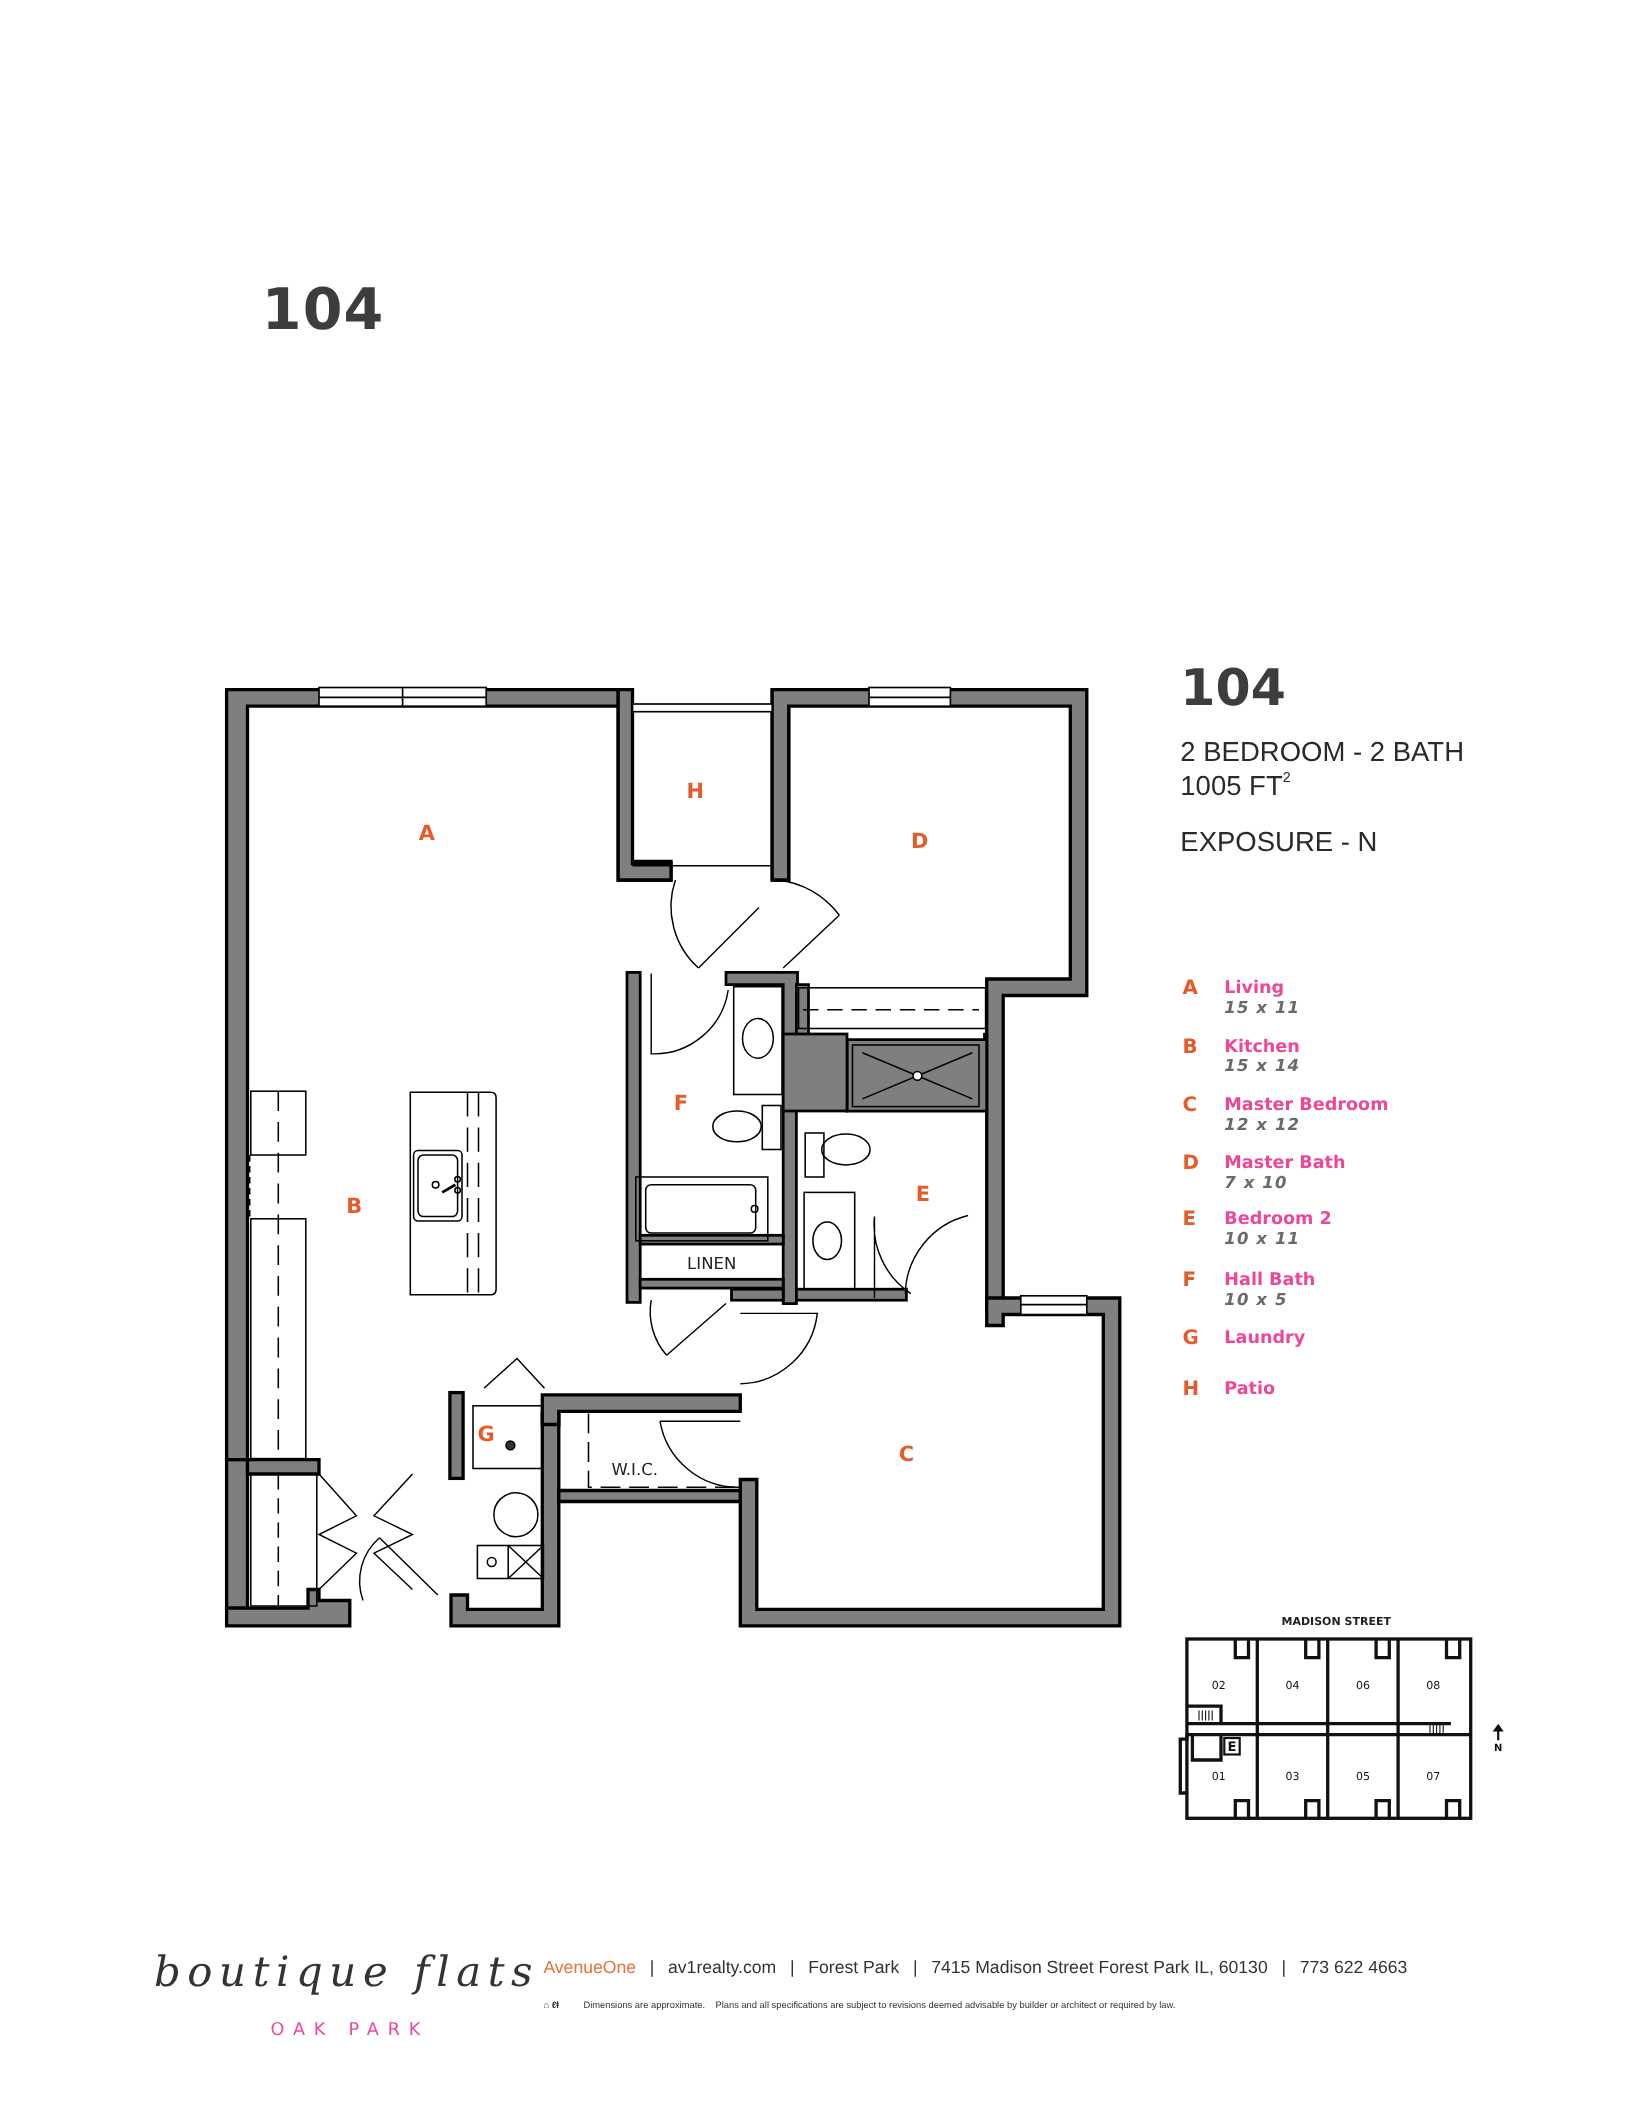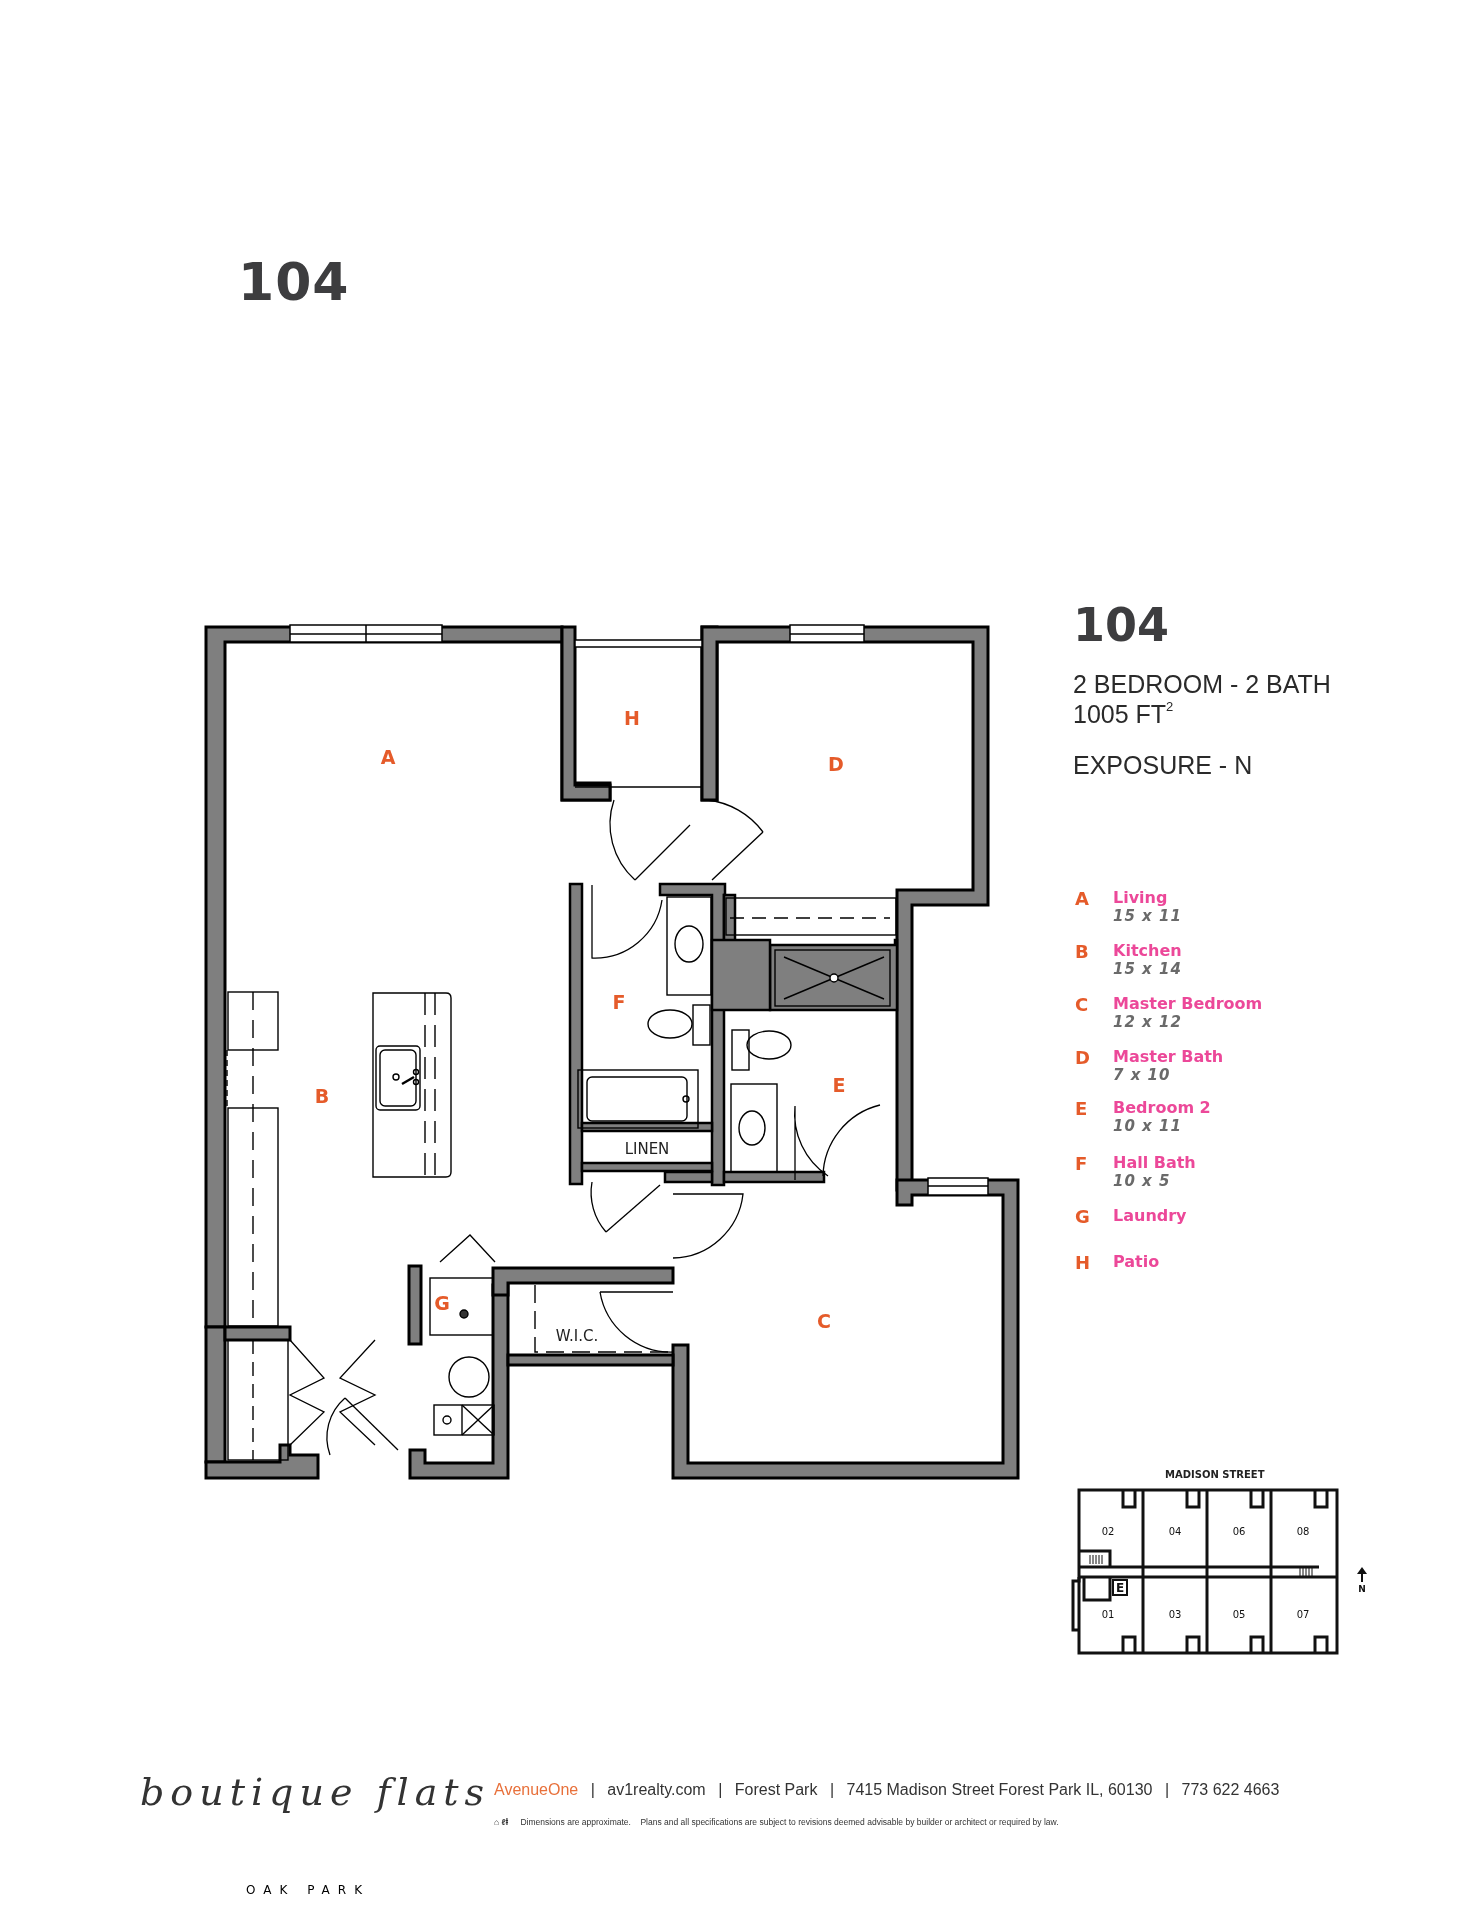--- a/index.html
+++ b/index.html
@@ -15,26 +15,26 @@
   .legend-item { display: flex; position: relative; }
   .legend-letter { width: 38px; color: #e55b2a; font-size: 18px; font-weight: bold; }
   .legend-name { font-size: 16px; font-weight: bold; color: #ec4899; }
   .legend-dim { font-size: 15px; font-style: italic; font-weight: bold; color: #6a6a6a; letter-spacing: 1px; }
   .plan { left: 0; top: 0; }
   .room-label { fill: #e55b2a; font-family: "DejaVu Sans", sans-serif; font-size: 19px; font-weight: bold; }
   .closet-label { fill: #222; font-family: "DejaVu Sans", sans-serif; font-size: 15px; }
   .keyplan-title { left: 1165px; top: 1469px; font-size: 10px; font-weight: bold; color: #222; }
   .footer-brand { left: 140px; top: 1770px; font-family: "DejaVu Serif", serif; font-style: italic;
                   font-size: 38px; color: #333; letter-spacing: 6px; font-weight: normal; }
-  .footer-sub { left: 246px; top: 1835px; font-size: 12px; letter-spacing: 8px; color: #000000; margin-top: 48px; }
+  .footer-sub { left: 246px; top: 1835px; font-size: 16px; letter-spacing: 8px; color: #ec4899; }
   .footer-contact { left: 494px; top: 1781px; font-family: "Liberation Sans", sans-serif; font-size: 16px; color: #333; white-space: nowrap; }
   .footer-contact .brand { color: #e8703a; }
   .footer-contact .sep { margin: 0 8px; }
   .footer-disclaimer { left: 494px; top: 1817px; font-family: "Liberation Sans", sans-serif; font-size: 8.5px; color: #333; white-space: nowrap; }
-  .footer-disclaimer .eho { font-weight: bold; margin-right: 10px; }
+  .footer-disclaimer .eho { font-weight: bold; margin-right: 20px; }
 </style>
 </head>
 <body>
 
 <div class="abs page-title">104</div>
 
 <svg class="abs plan" width="1484" height="1920" viewBox="0 0 1484 1920">
   <g stroke="#000" stroke-width="3" fill="#7f7f7f" stroke-linejoin="miter">
 
     <path d="M206 627 L562 627 L562 800 L610 800 L610 783 L572 783 L572 642 L225 642 L225 1327 L206 1327 Z"></path>

